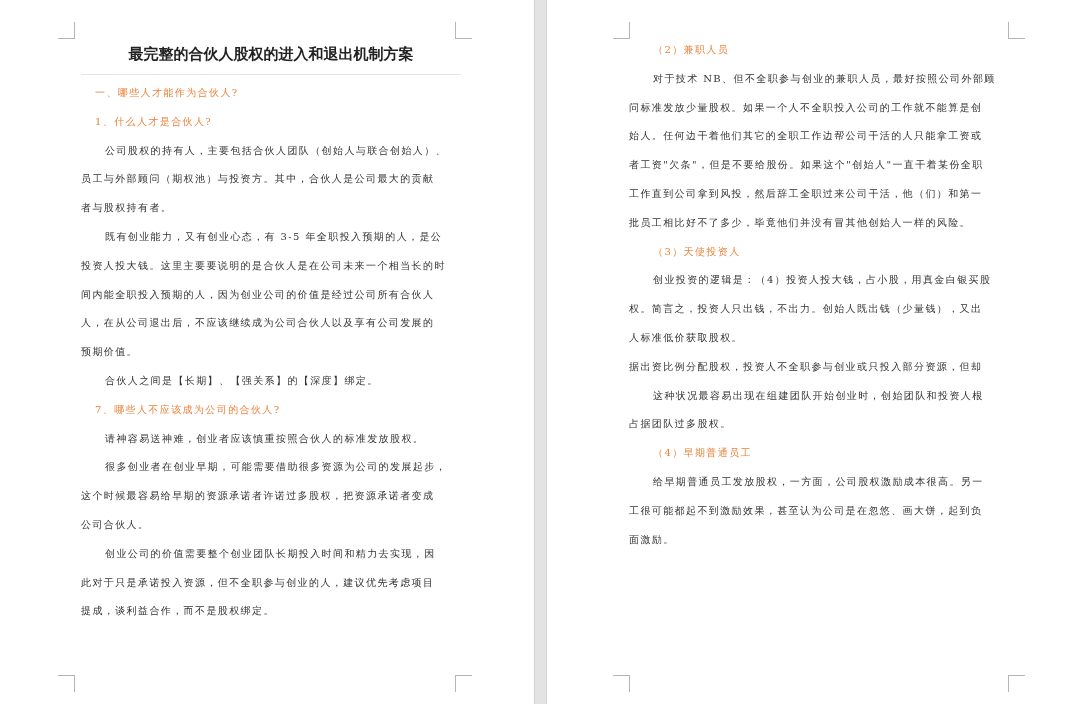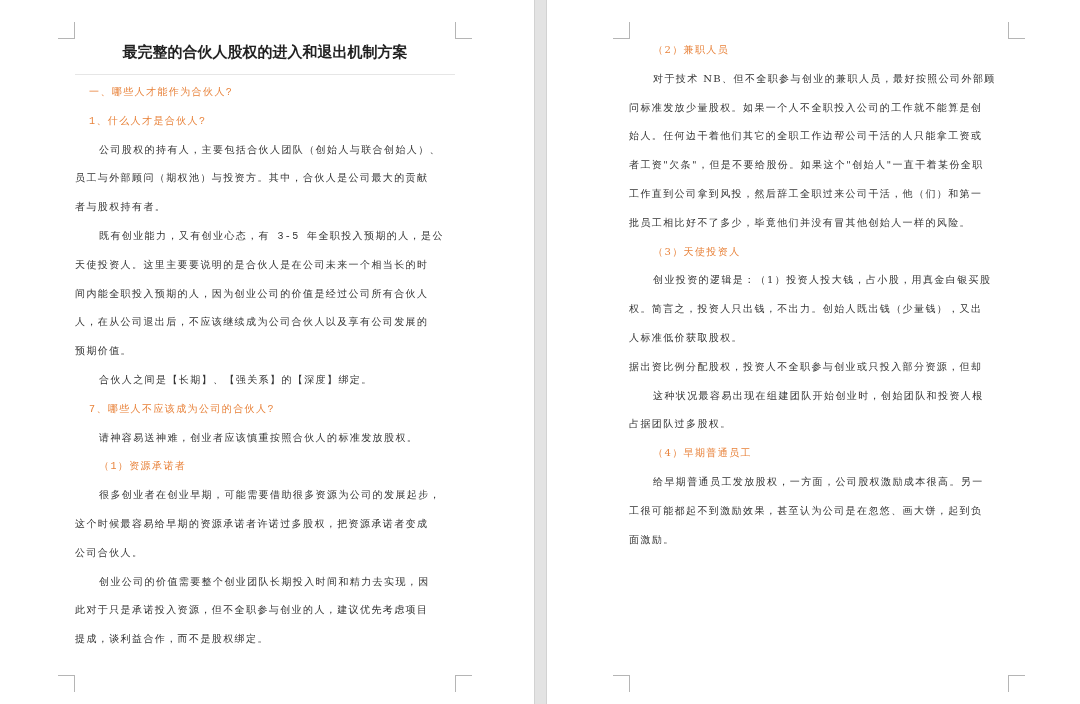--- a/index.html
+++ b/index.html
@@ -19,21 +19,21 @@
     background:#e3e3e3; border-left:1px solid #d2d2d2; border-right:1px solid #d2d2d2;
     box-sizing:border-box;
   }
   .corner { position:absolute; width:16px; height:16px; border-color:#b5b5b5; border-style:solid; border-width:0; }
   .tl { border-right-width:1px; border-bottom-width:1px; }
   .tr { border-left-width:1px; border-bottom-width:1px; }
   .bl { border-right-width:1px; border-top-width:1px; }
   .br { border-left-width:1px; border-top-width:1px; }
 
   .content { position:absolute; }
-  #left-content { left:75px; top:40px; width:380px;font-family:Liberation Mono, monospace; }
+  #left-content { left:81px; top:40px; width:380px; }
   #right-content { left:629px; top:40px; width:380px; }
 
   .title {
     text-align:center; font-weight:bold; font-size:15px; color:#222;
     height:34px; line-height:28px; border-bottom:1px solid #e6e6e6; margin:0 0 4px 0;
   }
   .line {
     font-size:10px; line-height:28.8px; height:28.8px; white-space:nowrap;
     letter-spacing:1.4px; overflow:visible;
   }
@@ -62,48 +62,47 @@
 
 <div class="content" id="left-content">
   <div class="title">最完整的合伙人股权的进入和退出机制方案</div>
   <div id="left-lines">
       <div class="line h h1">一、哪些人才能作为合伙人?</div>
       <div class="line h h1">1、什么人才是合伙人?</div>
       <div class="line indent">公司股权的持有人，主要包括合伙人团队（创始人与联合创始人）、</div>
       <div class="line">员工与外部顾问（期权池）与投资方。其中，合伙人是公司最大的贡献</div>
       <div class="line">者与股权持有者。</div>
       <div class="line indent">既有创业能力，又有创业心态，有 3-5 年全职投入预期的人，是公</div>
-      <div class="line">天使投资人。这里主要要说明的是合伙人是在公司未来一个相当长的时</div>
+      <div class="line">投资人投大钱。这里主要要说明的是合伙人是在公司未来一个相当长的时</div>
       <div class="line">间内能全职投入预期的人，因为创业公司的价值是经过公司所有合伙人</div>
       <div class="line">人，在从公司退出后，不应该继续成为公司合伙人以及享有公司发展的</div>
       <div class="line">预期价值。</div>
       <div class="line indent">合伙人之间是【长期】、【强关系】的【深度】绑定。</div>
       <div class="line h h1">7、哪些人不应该成为公司的合伙人?</div>
       <div class="line indent">请神容易送神难，创业者应该慎重按照合伙人的标准发放股权。</div>
-      <div class="line h indent">（1）资源承诺者</div>
       <div class="line indent">很多创业者在创业早期，可能需要借助很多资源为公司的发展起步，</div>
       <div class="line">这个时候最容易给早期的资源承诺者许诺过多股权，把资源承诺者变成</div>
       <div class="line">公司合伙人。</div>
       <div class="line indent">创业公司的价值需要整个创业团队长期投入时间和精力去实现，因</div>
       <div class="line">此对于只是承诺投入资源，但不全职参与创业的人，建议优先考虑项目</div>
       <div class="line">提成，谈利益合作，而不是股权绑定。</div>
     </div>
 </div>
 
 <div class="content" id="right-content" style="top:36px;">
   <div id="right-lines">
       <div class="line h indent">（2）兼职人员</div>
       <div class="line indent">对于技术 NB、但不全职参与创业的兼职人员，最好按照公司外部顾</div>
       <div class="line">问标准发放少量股权。如果一个人不全职投入公司的工作就不能算是创</div>
       <div class="line">始人。任何边干着他们其它的全职工作边帮公司干活的人只能拿工资或</div>
       <div class="line">者工资"欠条"，但是不要给股份。如果这个"创始人"一直干着某份全职</div>
       <div class="line">工作直到公司拿到风投，然后辞工全职过来公司干活，他（们）和第一</div>
       <div class="line">批员工相比好不了多少，毕竟他们并没有冒其他创始人一样的风险。</div>
       <div class="line h indent">（3）天使投资人</div>
-      <div class="line indent">创业投资的逻辑是：（1）投资人投大钱，占小股，用真金白银买股</div>
+      <div class="line indent">创业投资的逻辑是：（4）投资人投大钱，占小股，用真金白银买股</div>
       <div class="line">权。简言之，投资人只出钱，不出力。创始人既出钱（少量钱），又出</div>
       <div class="line">人标准低价获取股权。</div>
       <div class="line">据出资比例分配股权，投资人不全职参与创业或只投入部分资源，但却</div>
       <div class="line indent">这种状况最容易出现在组建团队开始创业时，创始团队和投资人根</div>
       <div class="line">占据团队过多股权。</div>
       <div class="line h indent">（4）早期普通员工</div>
       <div class="line indent">给早期普通员工发放股权，一方面，公司股权激励成本很高。另一</div>
       <div class="line">工很可能都起不到激励效果，甚至认为公司是在忽悠、画大饼，起到负</div>
       <div class="line">面激励。</div>
     </div>

